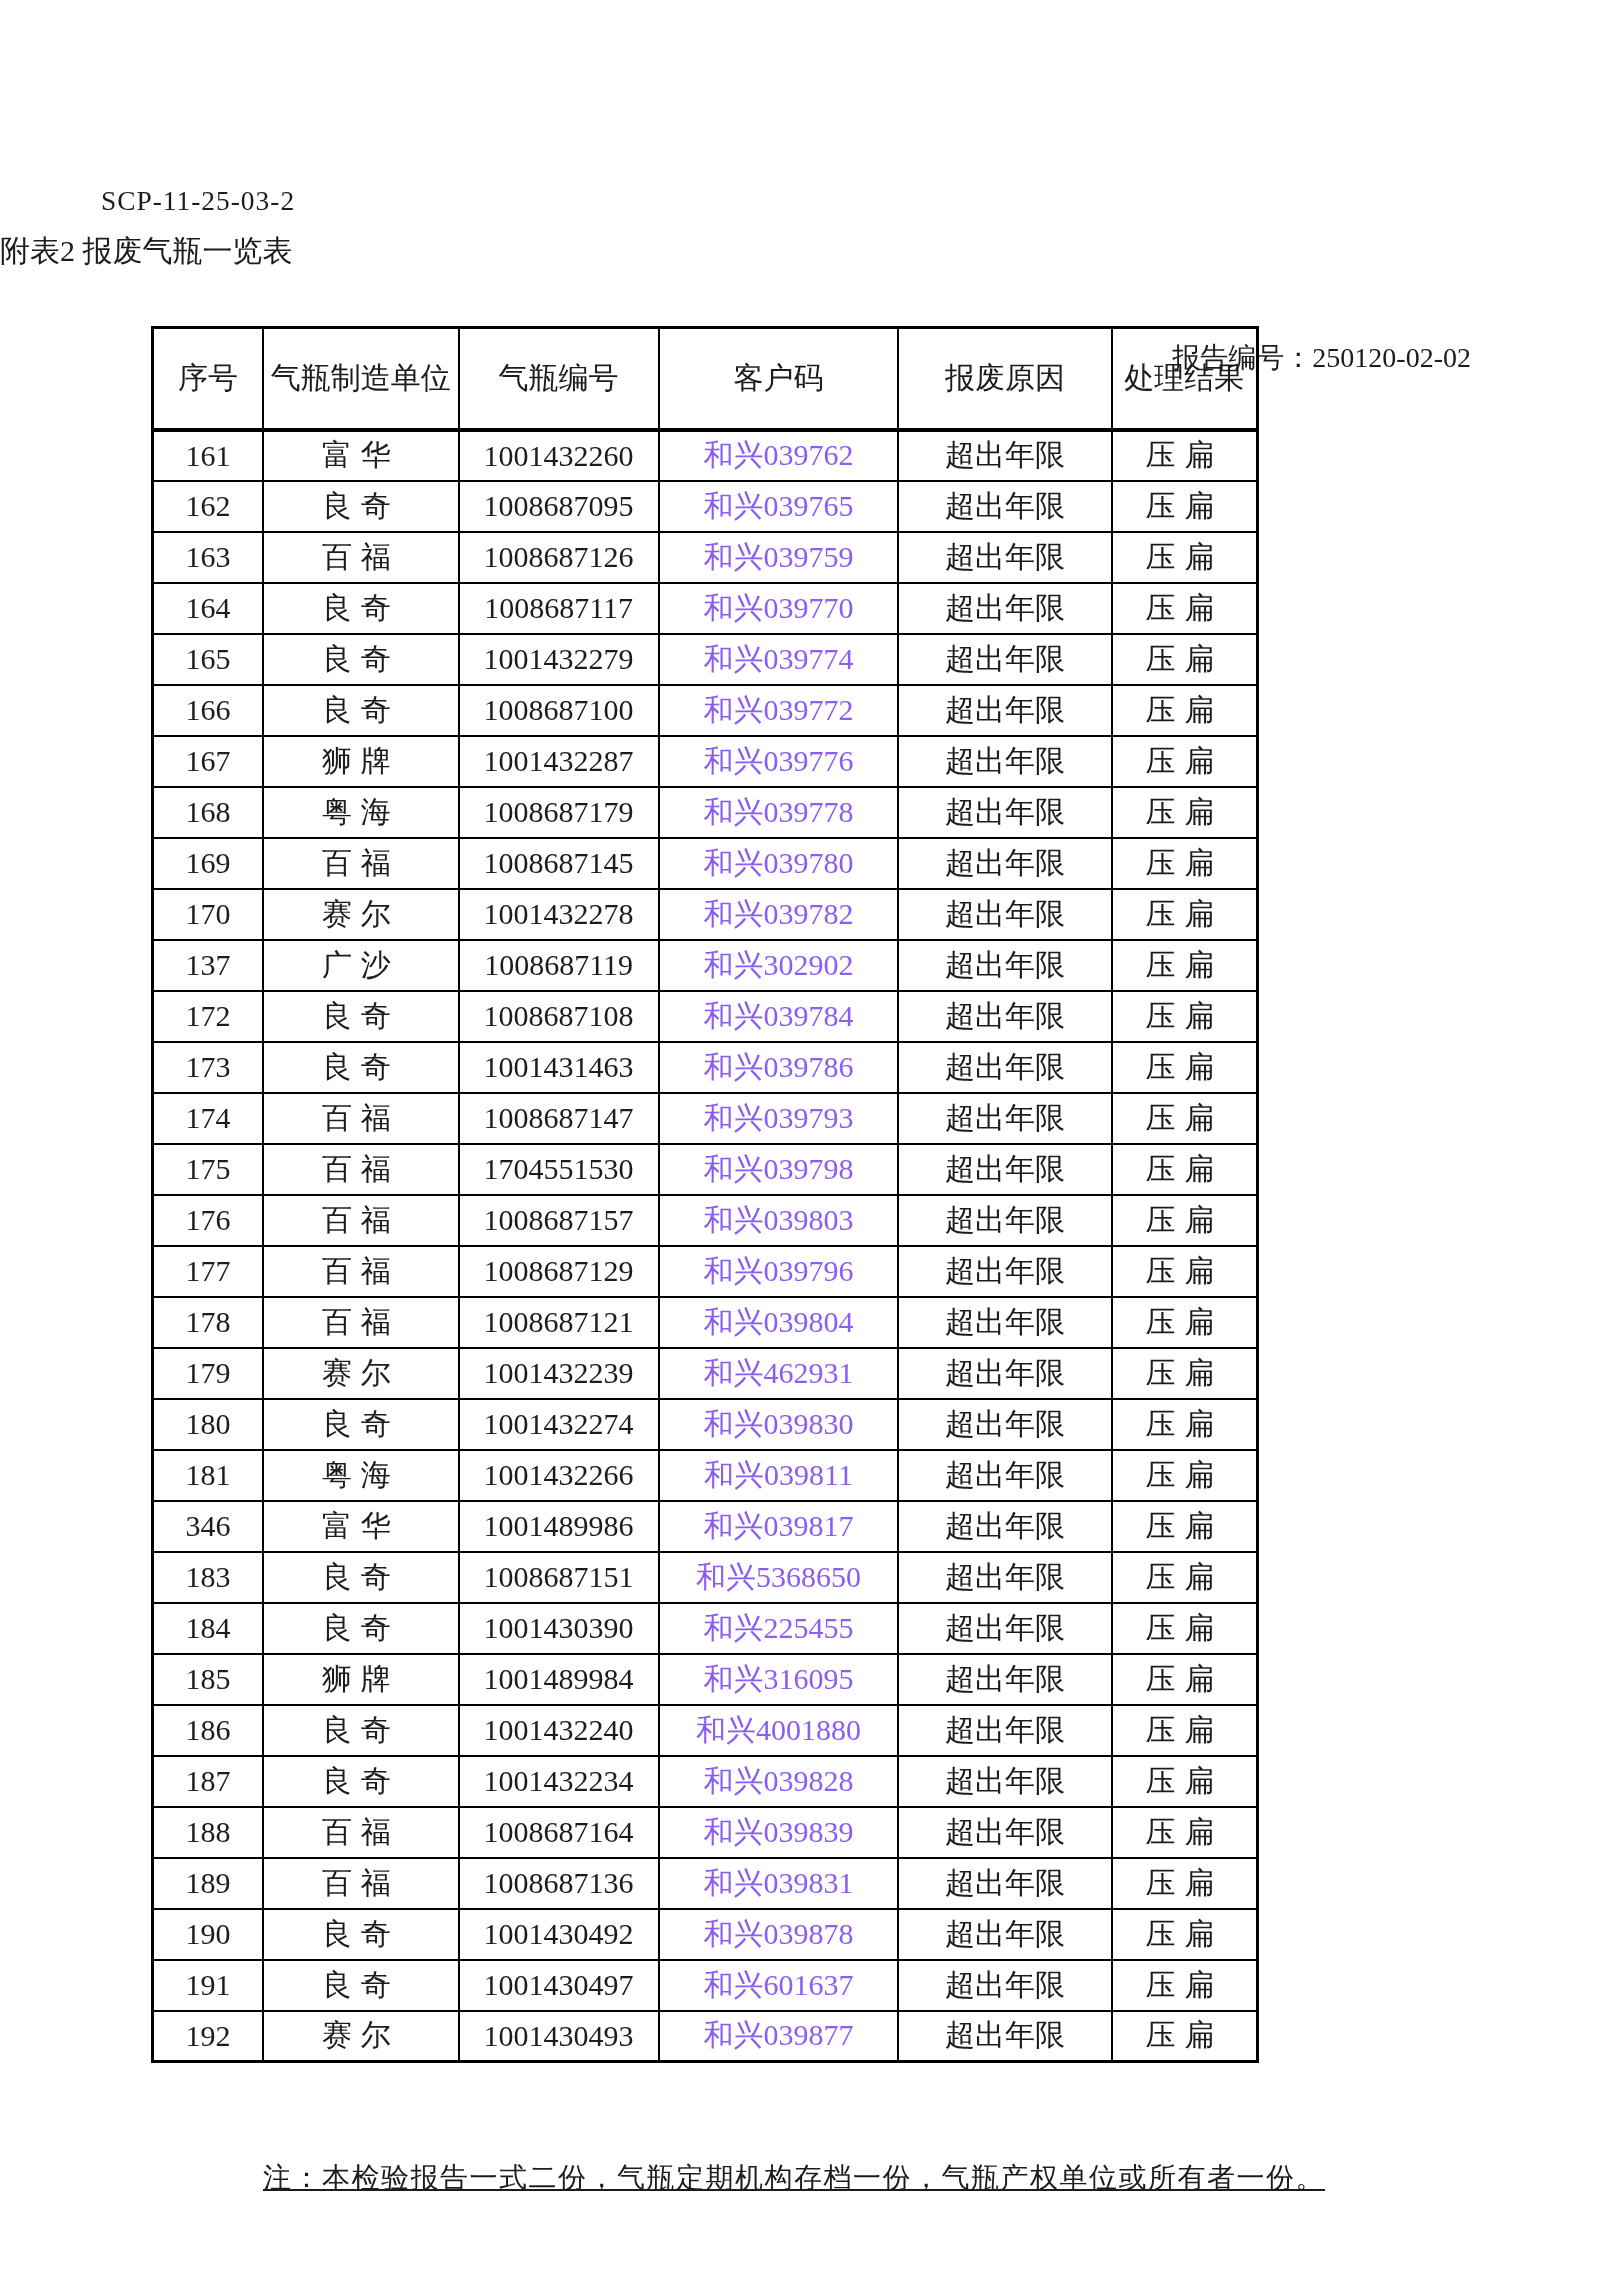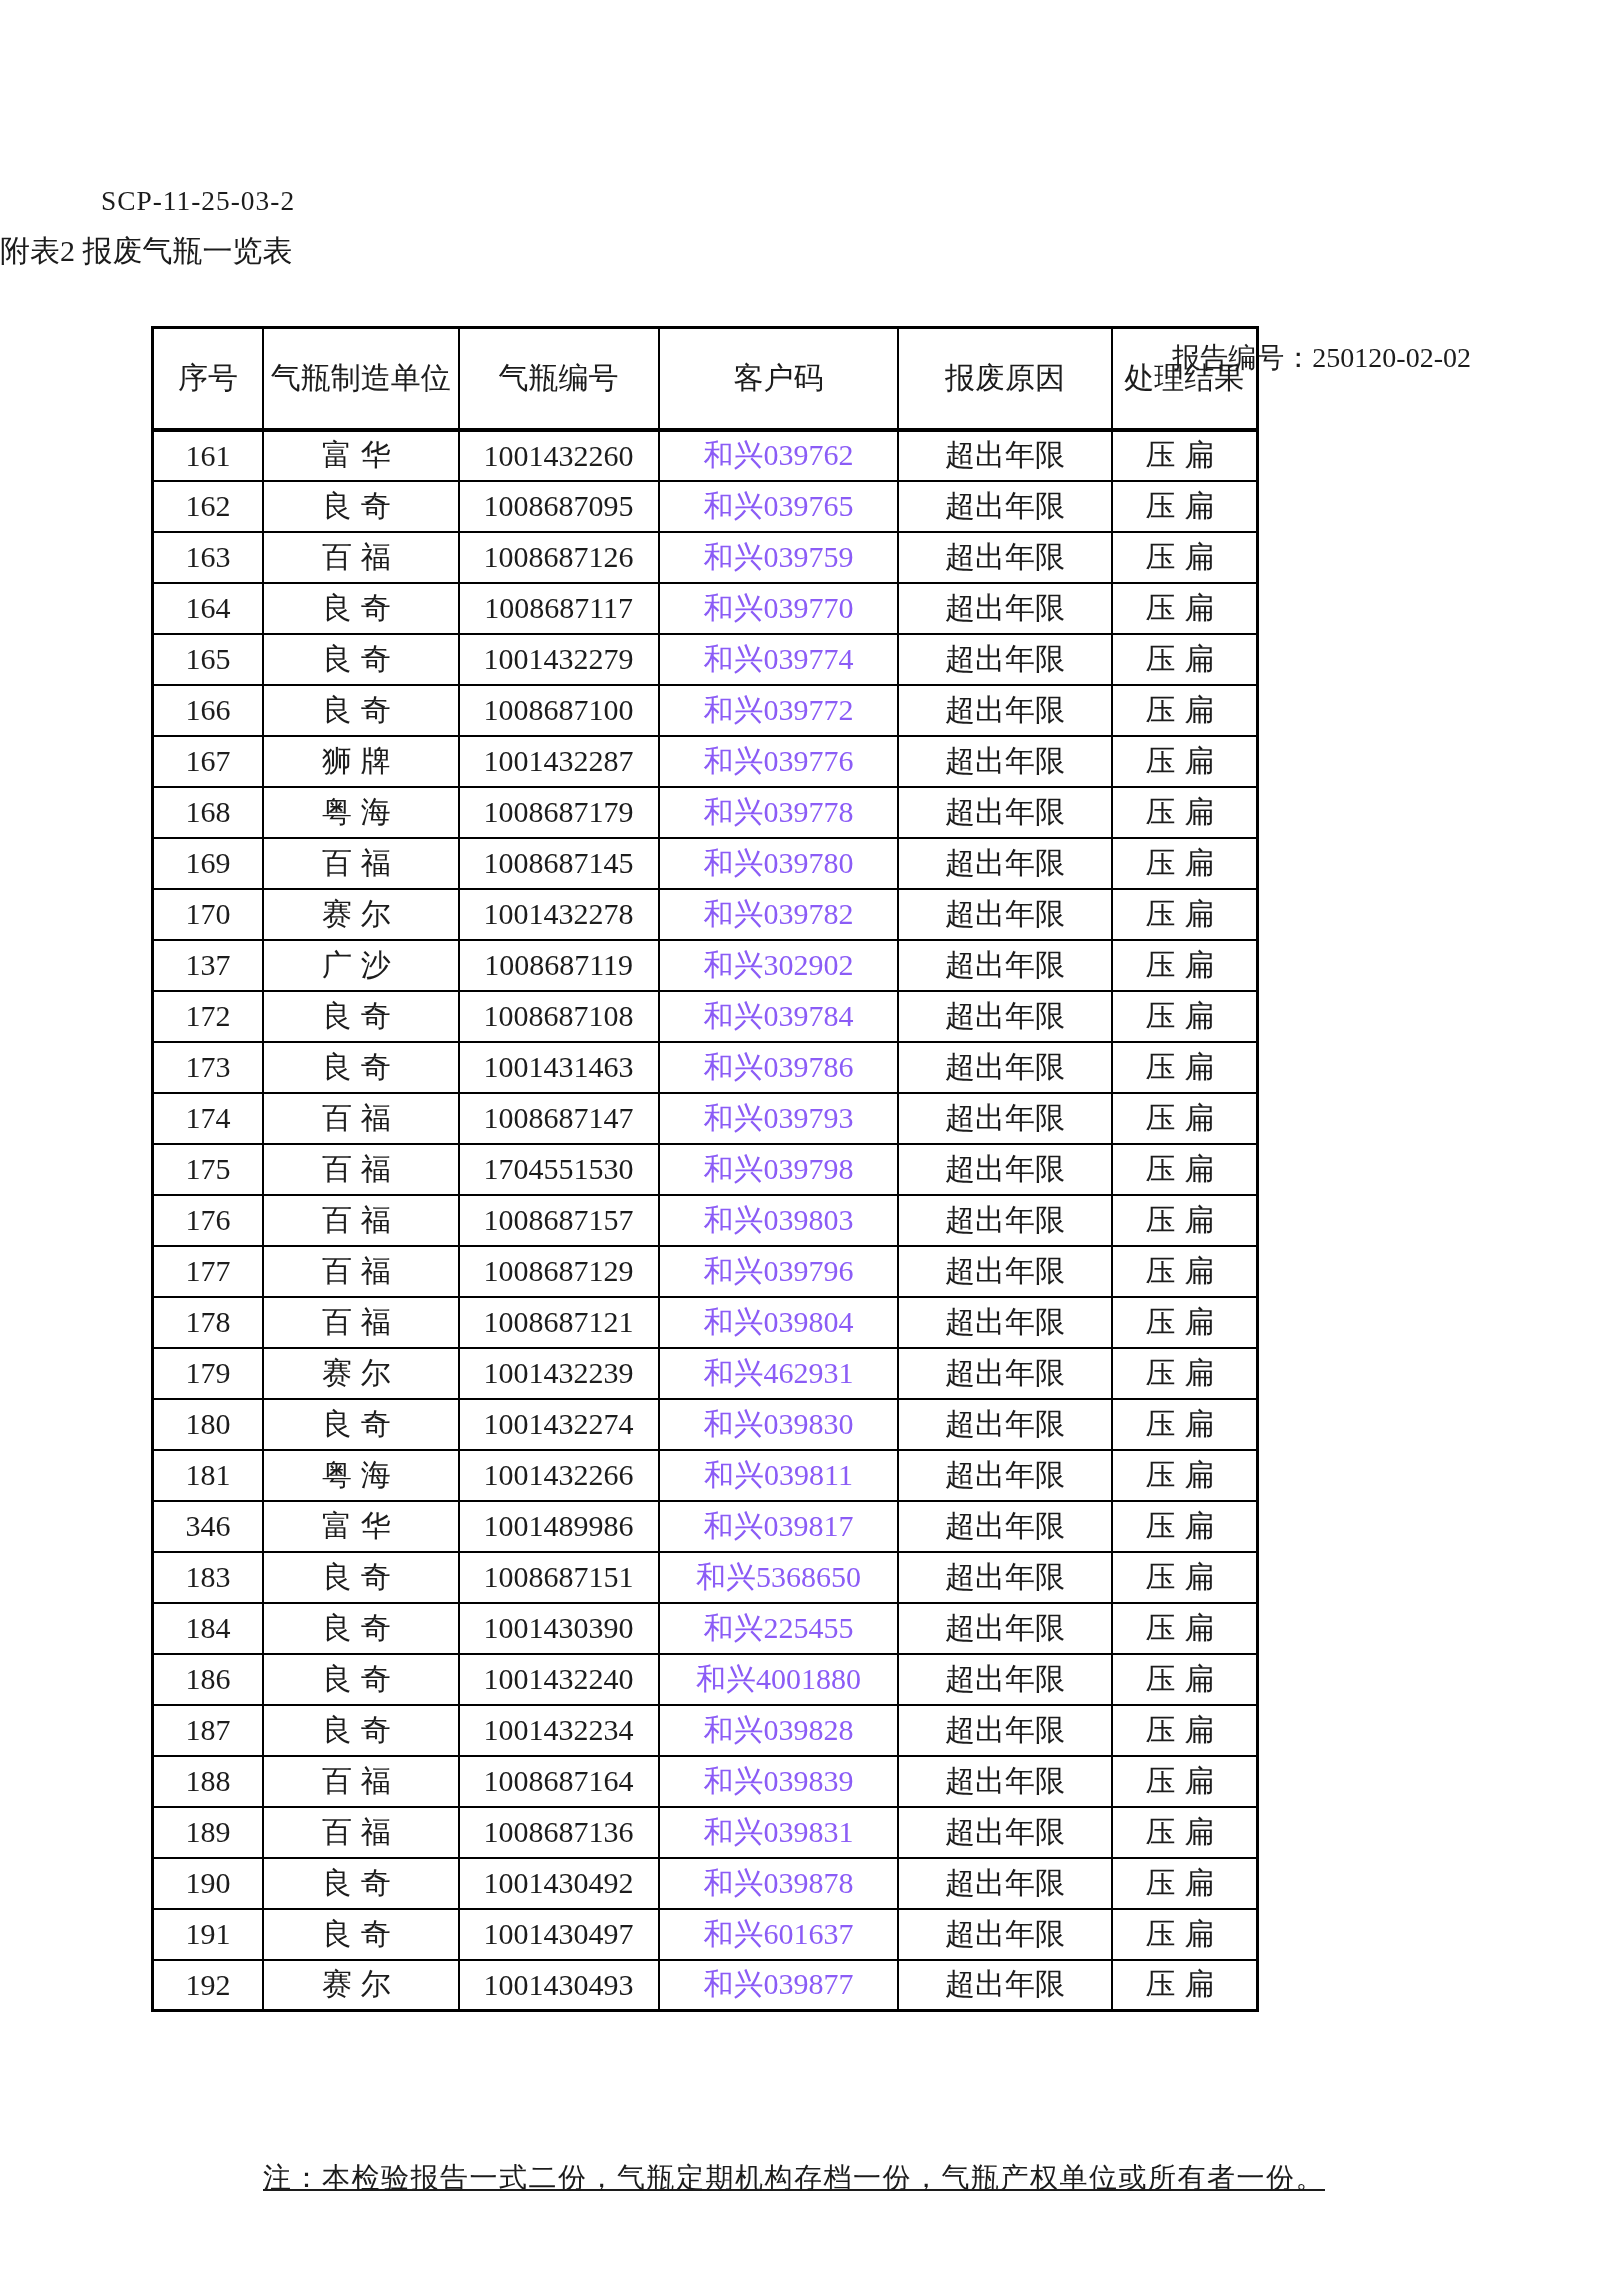--- a/index.html
+++ b/index.html
@@ -299,20 +299,28 @@
         </tr>
         <tr>
           <td class="col-0">184</td>
           <td class="col-1">良奇</td>
           <td class="col-2">1001430390</td>
           <td class="col-3">和兴225455</td>
           <td class="col-4">超出年限</td>
           <td class="col-5">压扁</td>
         </tr>
         <tr>
+          <td class="col-0">185</td>
+          <td class="col-1">狮牌</td>
+          <td class="col-2">1001489984</td>
+          <td class="col-3">和兴316095</td>
+          <td class="col-4">超出年限</td>
+          <td class="col-5">压扁</td>
+        </tr>
+        <tr>
           <td class="col-0">186</td>
           <td class="col-1">良奇</td>
           <td class="col-2">1001432240</td>
           <td class="col-3">和兴4001880</td>
           <td class="col-4">超出年限</td>
           <td class="col-5">压扁</td>
         </tr>
         <tr>
           <td class="col-0">187</td>
           <td class="col-1">良奇</td>

